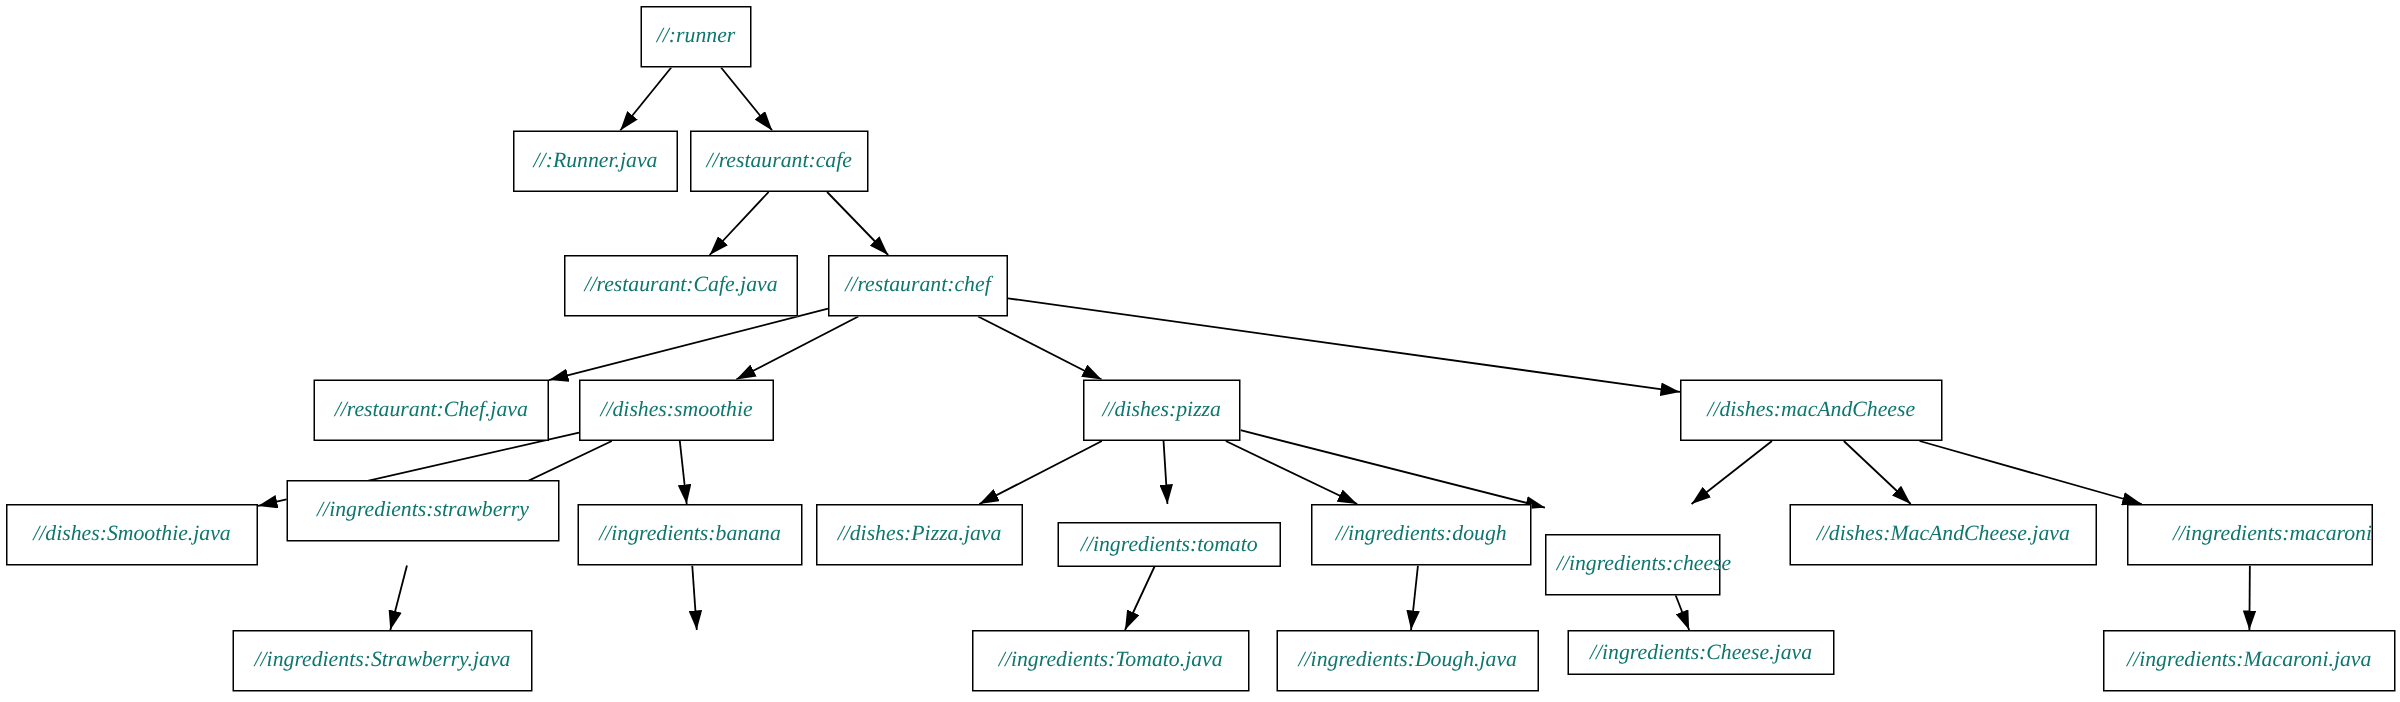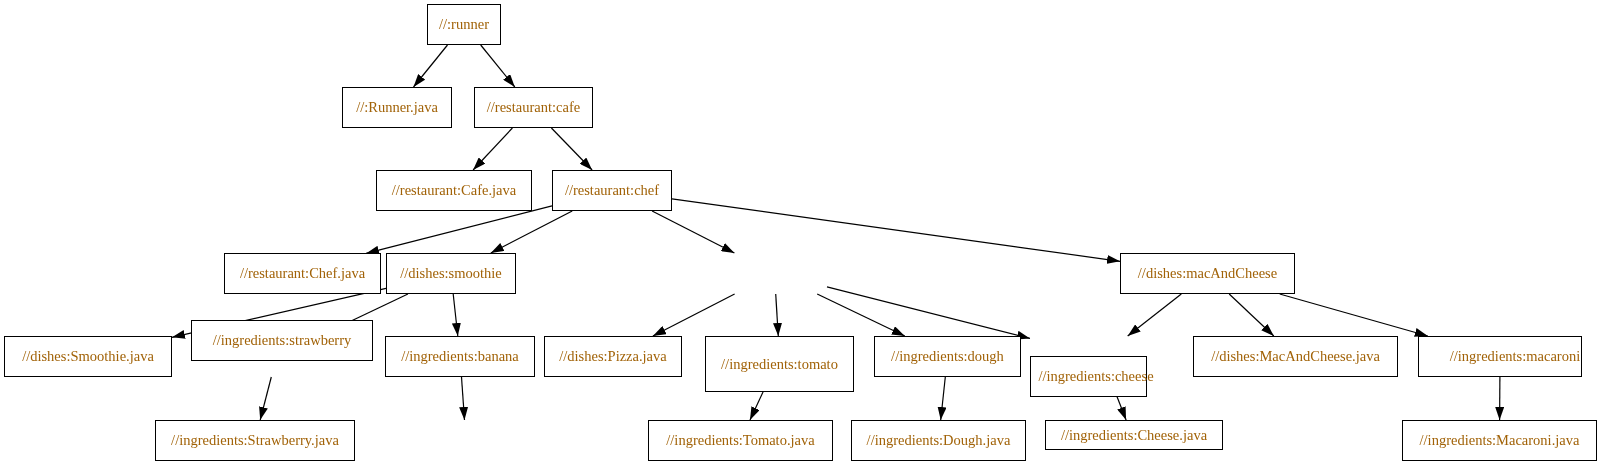--- a/index.html
+++ b/index.html
@@ -31,23 +31,24 @@
   }
   .graph-node {
     position: absolute;
     box-sizing: border-box;
     border: 1.5px solid #000000;
     background: #ffffff;
     display: flex;
     align-items: center;
     justify-content: center;
     font-size: 14.5px;
-    color: #a16207;
+    color: #0f766e;
     white-space: nowrap;
     line-height: 1;
+    font-style: italic;
   }
   .edge-line {
     stroke: #000000;
     stroke-width: 1.2;
     fill: none;
   }
 </style>
 </head>
 <body>
 
@@ -81,31 +82,32 @@
         <line x1="461.5" y1="377.0" x2="464.5" y2="420.0" class="edge-line" stroke="#000000" marker-end="url(#arrowhead)"></line>
         <line x1="770.0" y1="377.0" x2="750.0" y2="420.0" class="edge-line" stroke="#000000" marker-end="url(#arrowhead)"></line>
         <line x1="945.3" y1="377.0" x2="940.7" y2="420.0" class="edge-line" stroke="#000000" marker-end="url(#arrowhead)"></line>
         <line x1="1109.4" y1="377.0" x2="1126.1" y2="420.0" class="edge-line" stroke="#000000" marker-end="url(#arrowhead)"></line>
         <line x1="1499.9" y1="377.0" x2="1499.6" y2="420.0" class="edge-line" stroke="#000000" marker-end="url(#arrowhead)"></line>
       </g>
   </svg>
   <div id="node-layer">
       <div class="graph-node" style="left: 427px; top: 4px; width: 74px; height: 41px; border-color: rgb(0, 0, 0); background: rgb(255, 255, 255);">//:runner</div>
       <div class="graph-node" style="left: 342px; top: 87px; width: 110px; height: 41px; border-color: rgb(0, 0, 0); background: rgb(255, 255, 255);">//:Runner.java</div>
-      <div class="graph-node" style="left: 474px; top: 87px; width: 119px; height: 41px; border-color: rgb(0, 0, 0); background: rgb(255, 255, 255);">//restaurant:cafe</div>
+      <div class="graph-node" style="left: 460px; top: 87px; width: 119px; height: 41px; border-color: rgb(0, 0, 0); background: rgb(255, 255, 255);">//restaurant:cafe</div>
       <div class="graph-node" style="left: 376px; top: 170px; width: 156px; height: 41px; border-color: rgb(0, 0, 0); background: rgb(255, 255, 255);">//restaurant:Cafe.java</div>
       <div class="graph-node" style="left: 552px; top: 170px; width: 120px; height: 41px; border-color: rgb(0, 0, 0); background: rgb(255, 255, 255);">//restaurant:chef</div>
-      <div class="graph-node" style="left: 209px; top: 253px; width: 157px; height: 41px; border-color: rgb(0, 0, 0); background: rgb(255, 255, 255); margin-left: 15px;">//restaurant:Chef.java</div>
+      <div class="graph-node" style="left: 209px; top: 253px; width: 157px; height: 41px; border-color: rgb(0, 0, 0); background: rgb(255, 255, 255);">//restaurant:Chef.java</div>
       <div class="graph-node" style="left: 386px; top: 253px; width: 130px; height: 41px; border-color: rgb(0, 0, 0); background: rgb(255, 255, 255);">//dishes:smoothie</div>
+      <div class="graph-node" style="left: 722px; top: 253px; width: 105px; height: 41px; border-color: rgb(0, 0, 0); background: rgb(255, 255, 255);">//dishes:pizza</div>
       <div class="graph-node" style="left: 1120px; top: 253px; width: 175px; height: 41px; border-color: rgb(0, 0, 0); background: rgb(255, 255, 255);">//dishes:macAndCheese</div>
       <div class="graph-node" style="left: 4px; top: 336px; width: 168px; height: 41px; border-color: rgb(0, 0, 0); background: rgb(255, 255, 255);">//dishes:Smoothie.java</div>
       <div class="graph-node" style="left: 191px; top: 320px; width: 182px; height: 41px; border-color: rgb(0, 0, 0); background: rgb(255, 255, 255);">//ingredients:strawberry</div>
       <div class="graph-node" style="left: 385px; top: 336px; width: 150px; height: 41px; border-color: rgb(0, 0, 0); background: rgb(255, 255, 255);">//ingredients:banana</div>
       <div class="graph-node" style="left: 544px; top: 336px; width: 138px; height: 41px; border-color: rgb(0, 0, 0); background: rgb(255, 255, 255);">//dishes:Pizza.java</div>
-      <div class="graph-node" style="left: 705px; top: 336px; width: 149px; height: 56px; border-color: rgb(0, 0, 0); background: rgb(255, 255, 255);">//ingredients:tomato</div>
+      <div class="graph-node" style="left: 705px; top: 348px; width: 149px; height: 30px; border-color: rgb(0, 0, 0); background: rgb(255, 255, 255);">//ingredients:tomato</div>
       <div class="graph-node" style="left: 874px; top: 336px; width: 147px; height: 41px; border-color: rgb(0, 0, 0); background: rgb(255, 255, 255);">//ingredients:dough</div>
       <div class="graph-node" style="left: 1030px; top: 356px; width: 117px; height: 41px; border-color: rgb(0, 0, 0); background: rgb(255, 255, 255); padding-left: 15px;">//ingredients:cheese</div>
       <div class="graph-node" style="left: 1193px; top: 336px; width: 205px; height: 41px; border-color: rgb(0, 0, 0); background: rgb(255, 255, 255);">//dishes:MacAndCheese.java</div>
       <div class="graph-node" style="left: 1418px; top: 336px; width: 164px; height: 41px; border-color: rgb(0, 0, 0); background: rgb(255, 255, 255); padding-left: 30px;">//ingredients:macaroni</div>
       <div class="graph-node" style="left: 155px; top: 420px; width: 200px; height: 41px; border-color: rgb(0, 0, 0); background: rgb(255, 255, 255);">//ingredients:Strawberry.java</div>
       <div class="graph-node" style="left: 648px; top: 420px; width: 185px; height: 41px; border-color: rgb(0, 0, 0); background: rgb(255, 255, 255);">//ingredients:Tomato.java</div>
       <div class="graph-node" style="left: 851px; top: 420px; width: 175px; height: 41px; border-color: rgb(0, 0, 0); background: rgb(255, 255, 255);">//ingredients:Dough.java</div>
       <div class="graph-node" style="left: 1045px; top: 420px; width: 178px; height: 30px; border-color: rgb(0, 0, 0); background: rgb(255, 255, 255);">//ingredients:Cheese.java</div>
       <div class="graph-node" style="left: 1402px; top: 420px; width: 195px; height: 41px; border-color: rgb(0, 0, 0); background: rgb(255, 255, 255);">//ingredients:Macaroni.java</div>
     </div>

